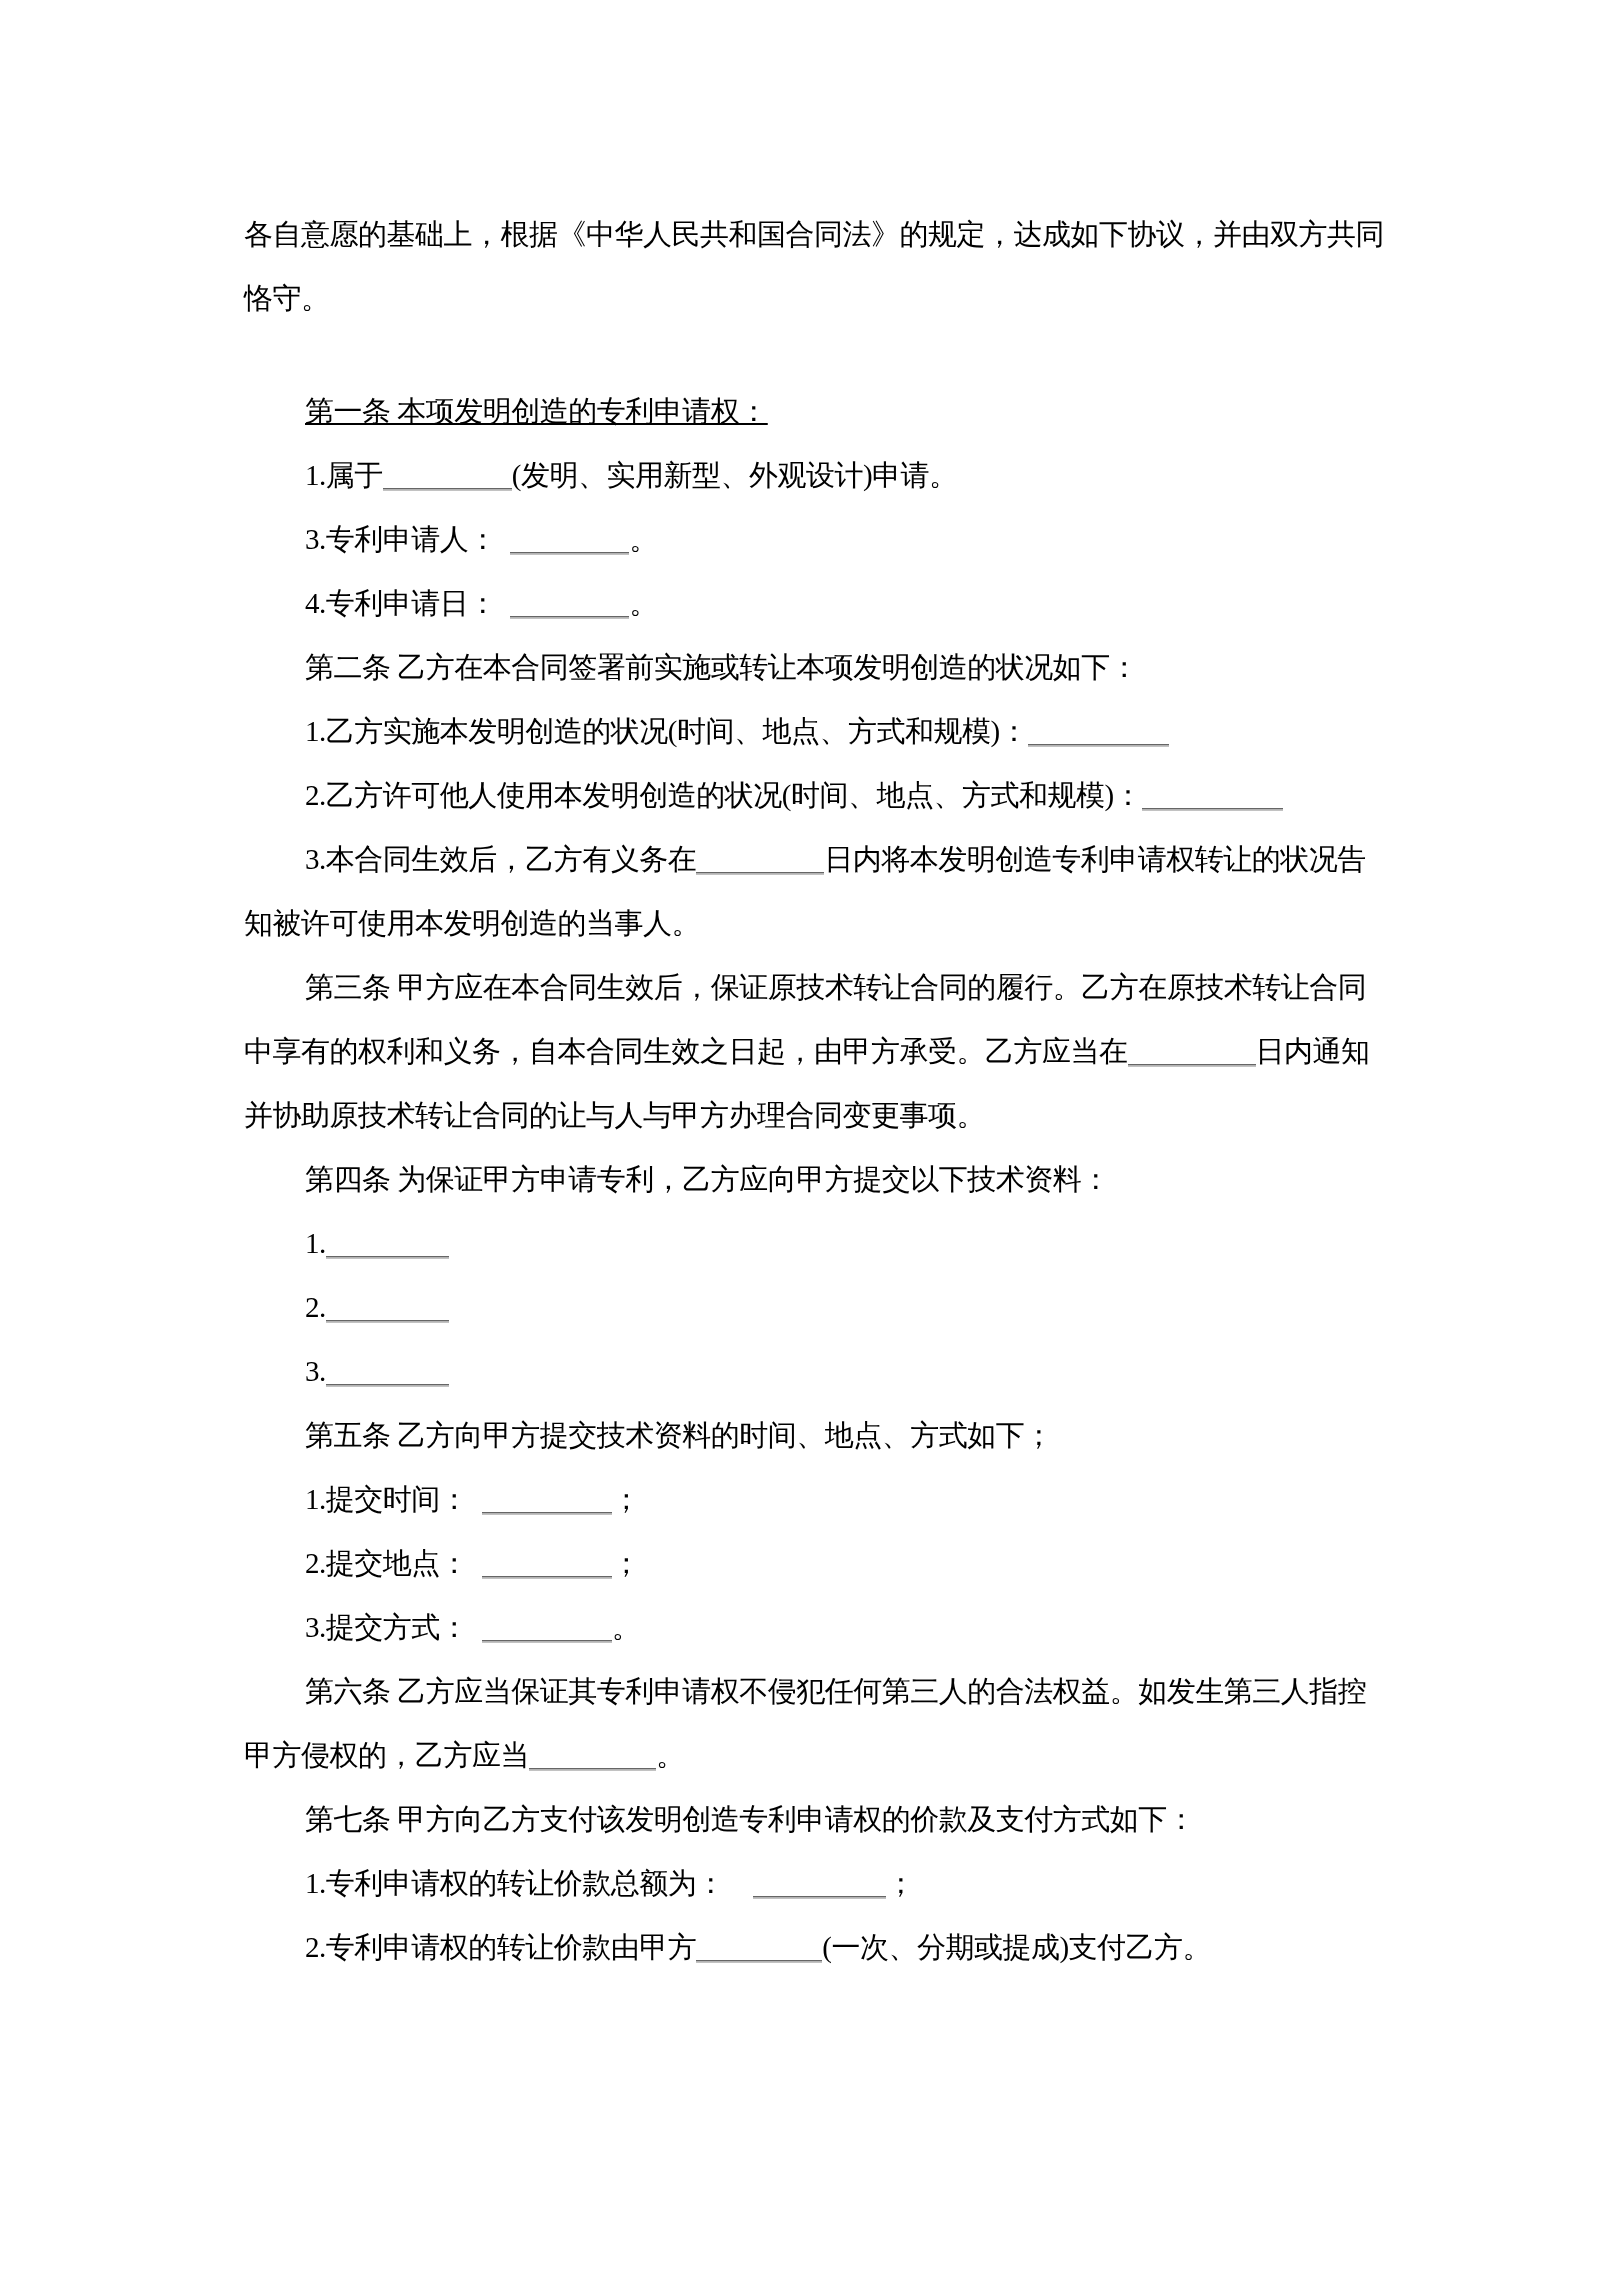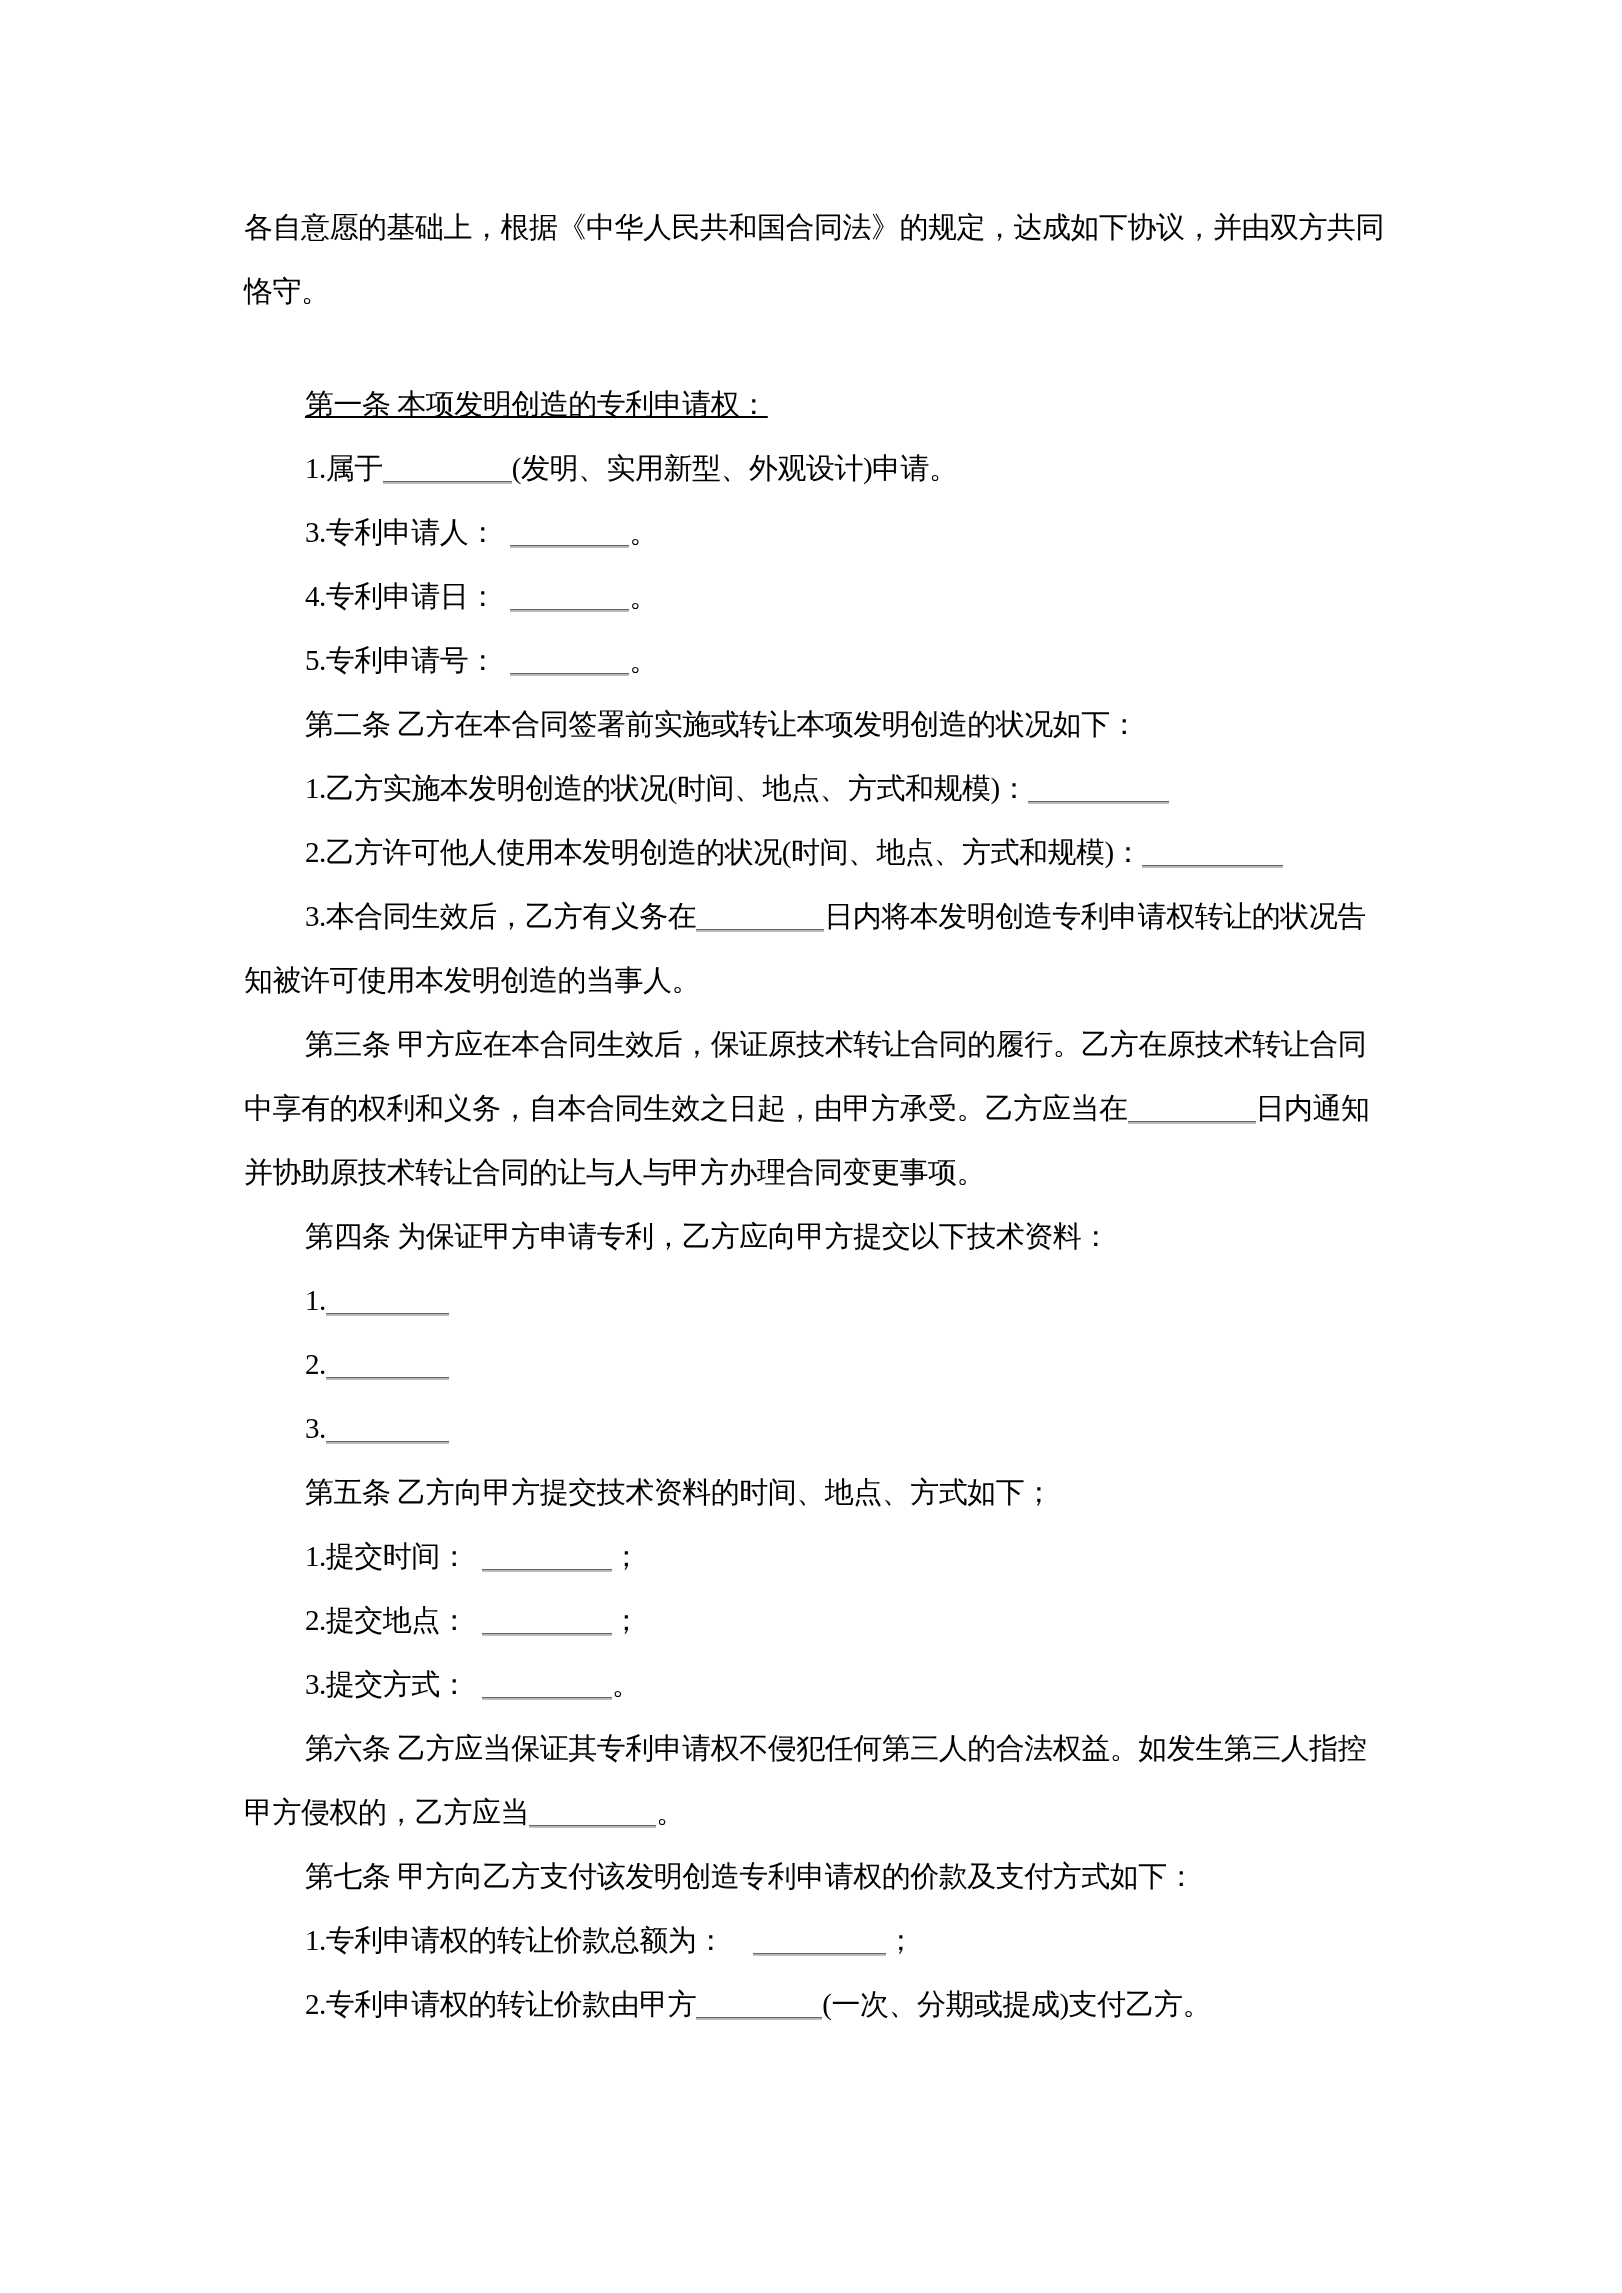--- a/index.html
+++ b/index.html
@@ -15,21 +15,21 @@
     background: #ffffff;
     overflow: hidden;
     font-family: "Liberation Serif", "DejaVu Serif", serif;
     font-size: 29px;
     letter-spacing: -0.5px;
     color: #000000;
   }
   .doc {
     position: absolute;
     left: 244px;
-    top: 195px;
+    top: 202px;
     width: 1173px;
   }
   .line {
     height: 64px;
     line-height: 64px;
     white-space: pre;
   }
   .line.indent {
     padding-left: 61px;
   }
@@ -49,21 +49,20 @@
 <body>
 
 <div class="page">
   <div class="doc" id="doc-lines">
       <div class="line"><span>各自意愿的基础上，根据《中华人民共和国合同法》的规定，达成如下协议，并由双方共同</span></div>
       <div class="line"><span>恪守。</span></div>
       <div class="line indent gap"><span>第一条 本项发明创造的专利申请权：</span></div>
       <div class="line indent"><span>1.属于</span><span class="blank" style="width: 129px;"></span><span>(发明、实用新型、外观设计)申请。</span></div>
       <div class="line indent"><span>3.专利申请人：  </span><span class="blank" style="width: 119px;"></span><span>。</span></div>
       <div class="line indent"><span>4.专利申请日：  </span><span class="blank" style="width: 119px;"></span><span>。</span></div>
-      <div class="line indent"><span>5.专利申请号：  </span><span class="blank" style="width: 119px;"></span><span>。</span></div>
       <div class="line indent"><span>第二条 乙方在本合同签署前实施或转让本项发明创造的状况如下：</span></div>
       <div class="line indent"><span>1.乙方实施本发明创造的状况(时间、地点、方式和规模)：</span><span class="blank" style="width: 141px;"></span></div>
       <div class="line indent"><span>2.乙方许可他人使用本发明创造的状况(时间、地点、方式和规模)：</span><span class="blank" style="width: 141px;"></span></div>
       <div class="line indent"><span>3.本合同生效后，乙方有义务在</span><span class="blank" style="width: 128px;"></span><span>日内将本发明创造专利申请权转让的状况告</span></div>
       <div class="line"><span>知被许可使用本发明创造的当事人。</span></div>
       <div class="line indent"><span>第三条 甲方应在本合同生效后，保证原技术转让合同的履行。乙方在原技术转让合同</span></div>
       <div class="line"><span>中享有的权利和义务，自本合同生效之日起，由甲方承受。乙方应当在</span><span class="blank" style="width: 128px;"></span><span>日内通知</span></div>
       <div class="line"><span>并协助原技术转让合同的让与人与甲方办理合同变更事项。</span></div>
       <div class="line indent"><span>第四条 为保证甲方申请专利，乙方应向甲方提交以下技术资料：</span></div>
       <div class="line indent"><span>1.</span><span class="blank" style="width: 123px;"></span></div>

